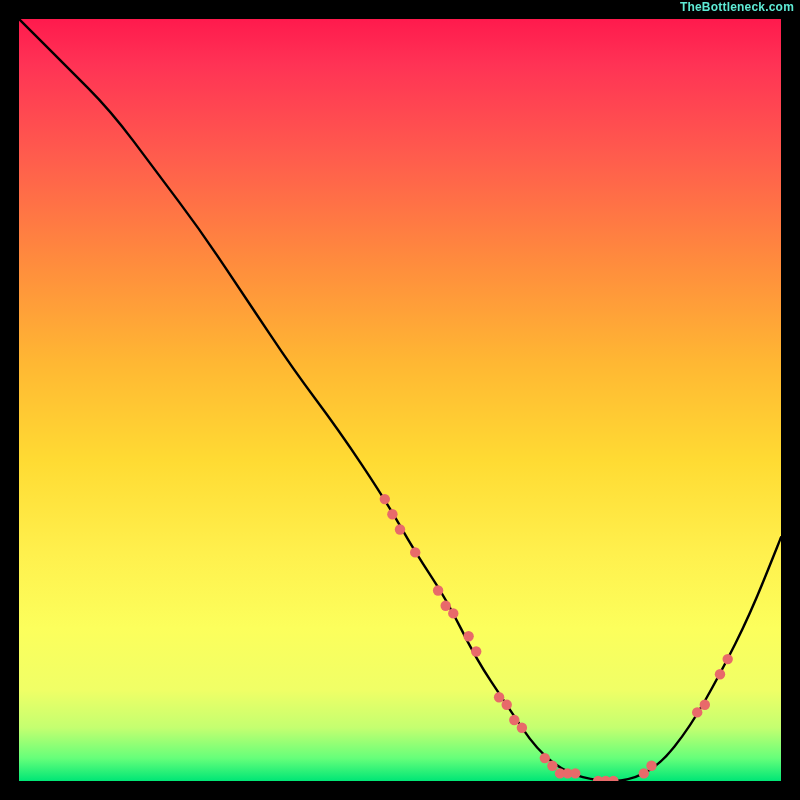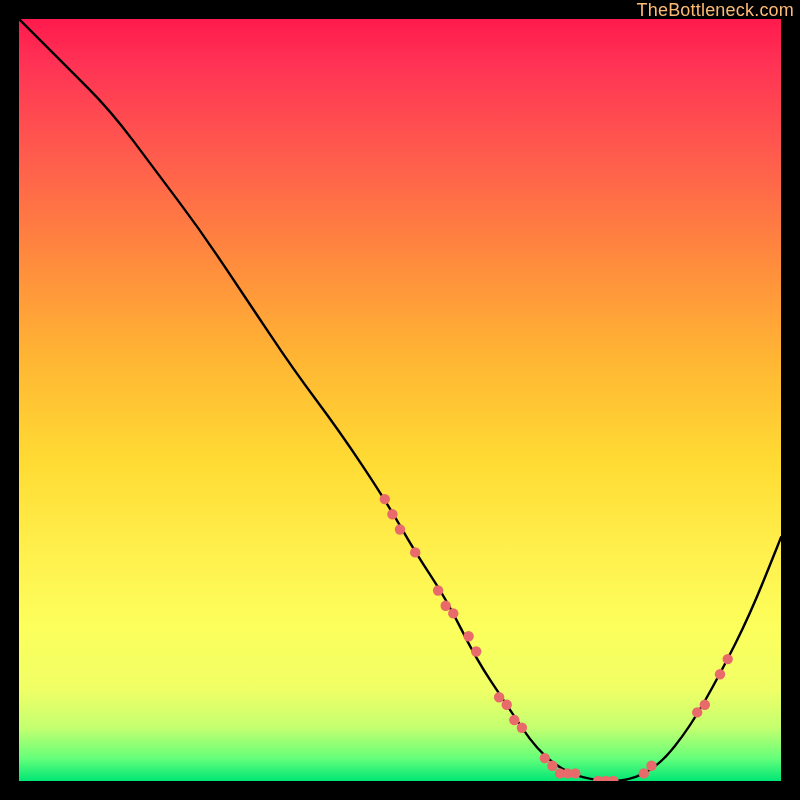--- a/index.html
+++ b/index.html
@@ -29,23 +29,23 @@
       #f0ff66 88%,
       #c4ff70 93%,
       #66ff7a 97%,
       #00e676 100%
     );
   }
   .attrib {
     position: absolute;
     top: 0px;
     right: 6px;
-    color: #fdba74;
-    font-size: 18px;
-    font-weight: 400;
+    color: #5eead4;
+    font-size: 12px;
+    font-weight: 700;
     letter-spacing: 0.2px;
     user-select: none;
   }
   svg.curve {
     position: absolute;
     left: 0;
     top: 0;
     width: 762px;
     height: 762px;
   }

